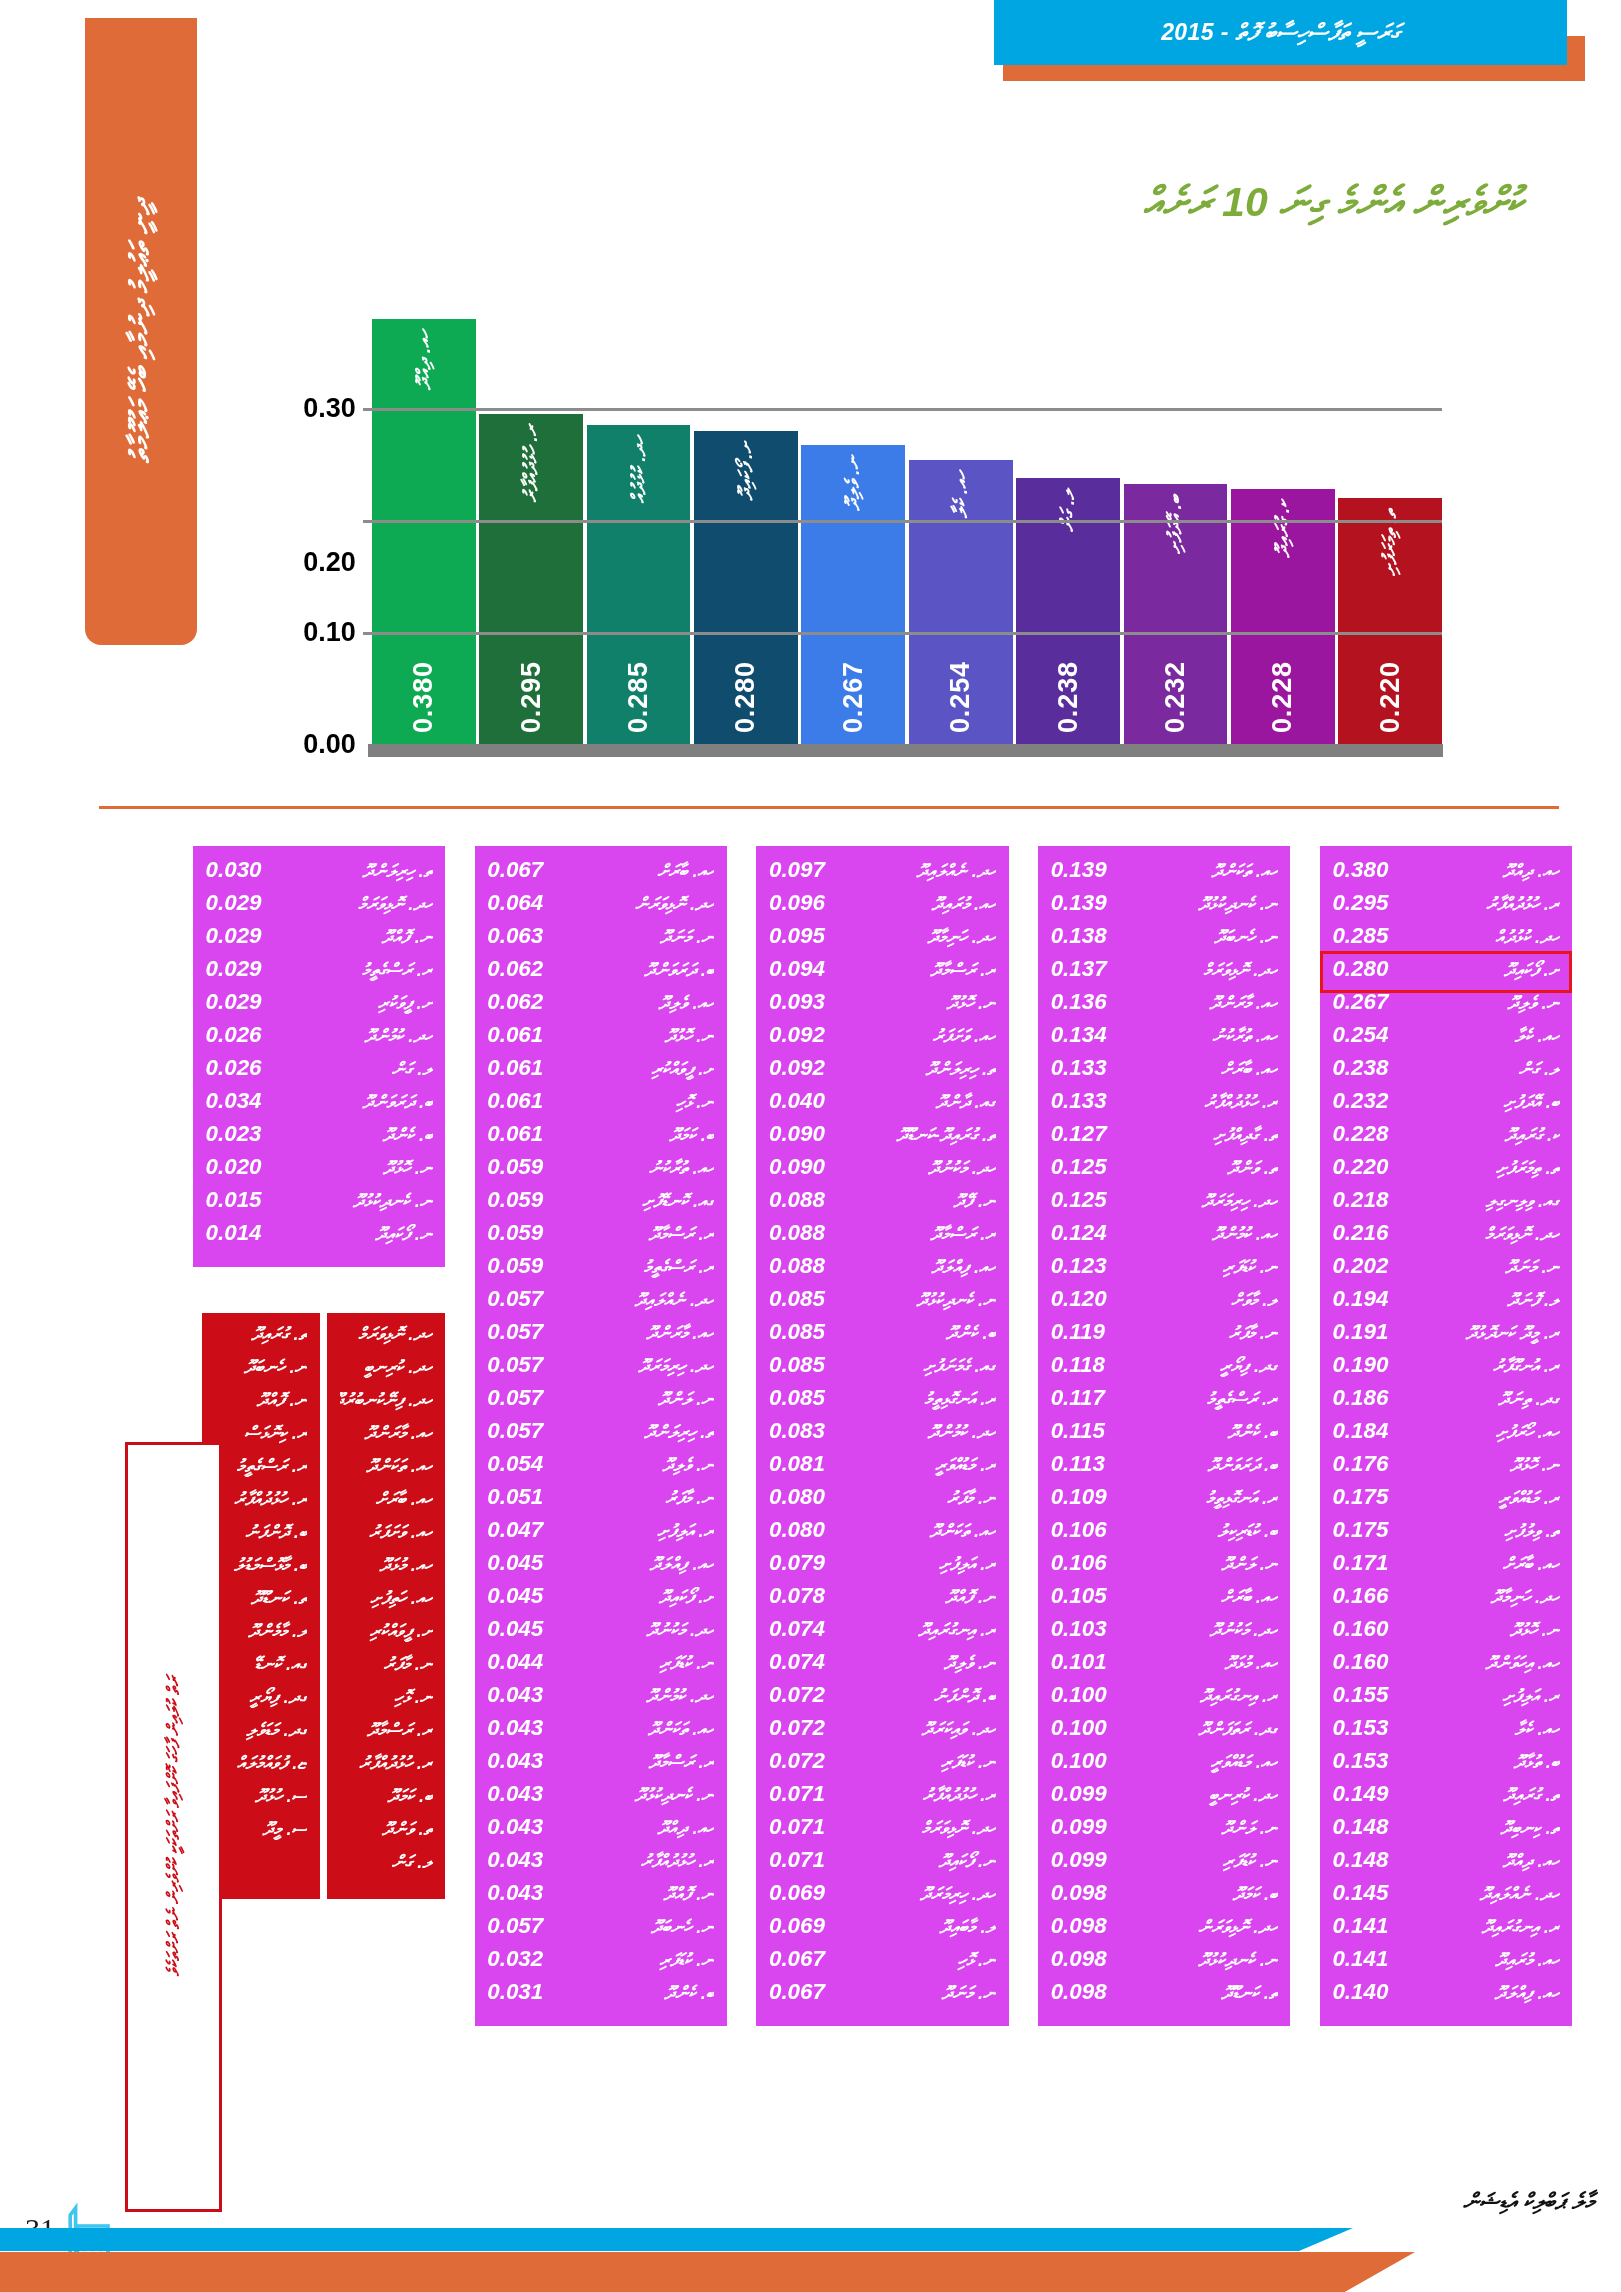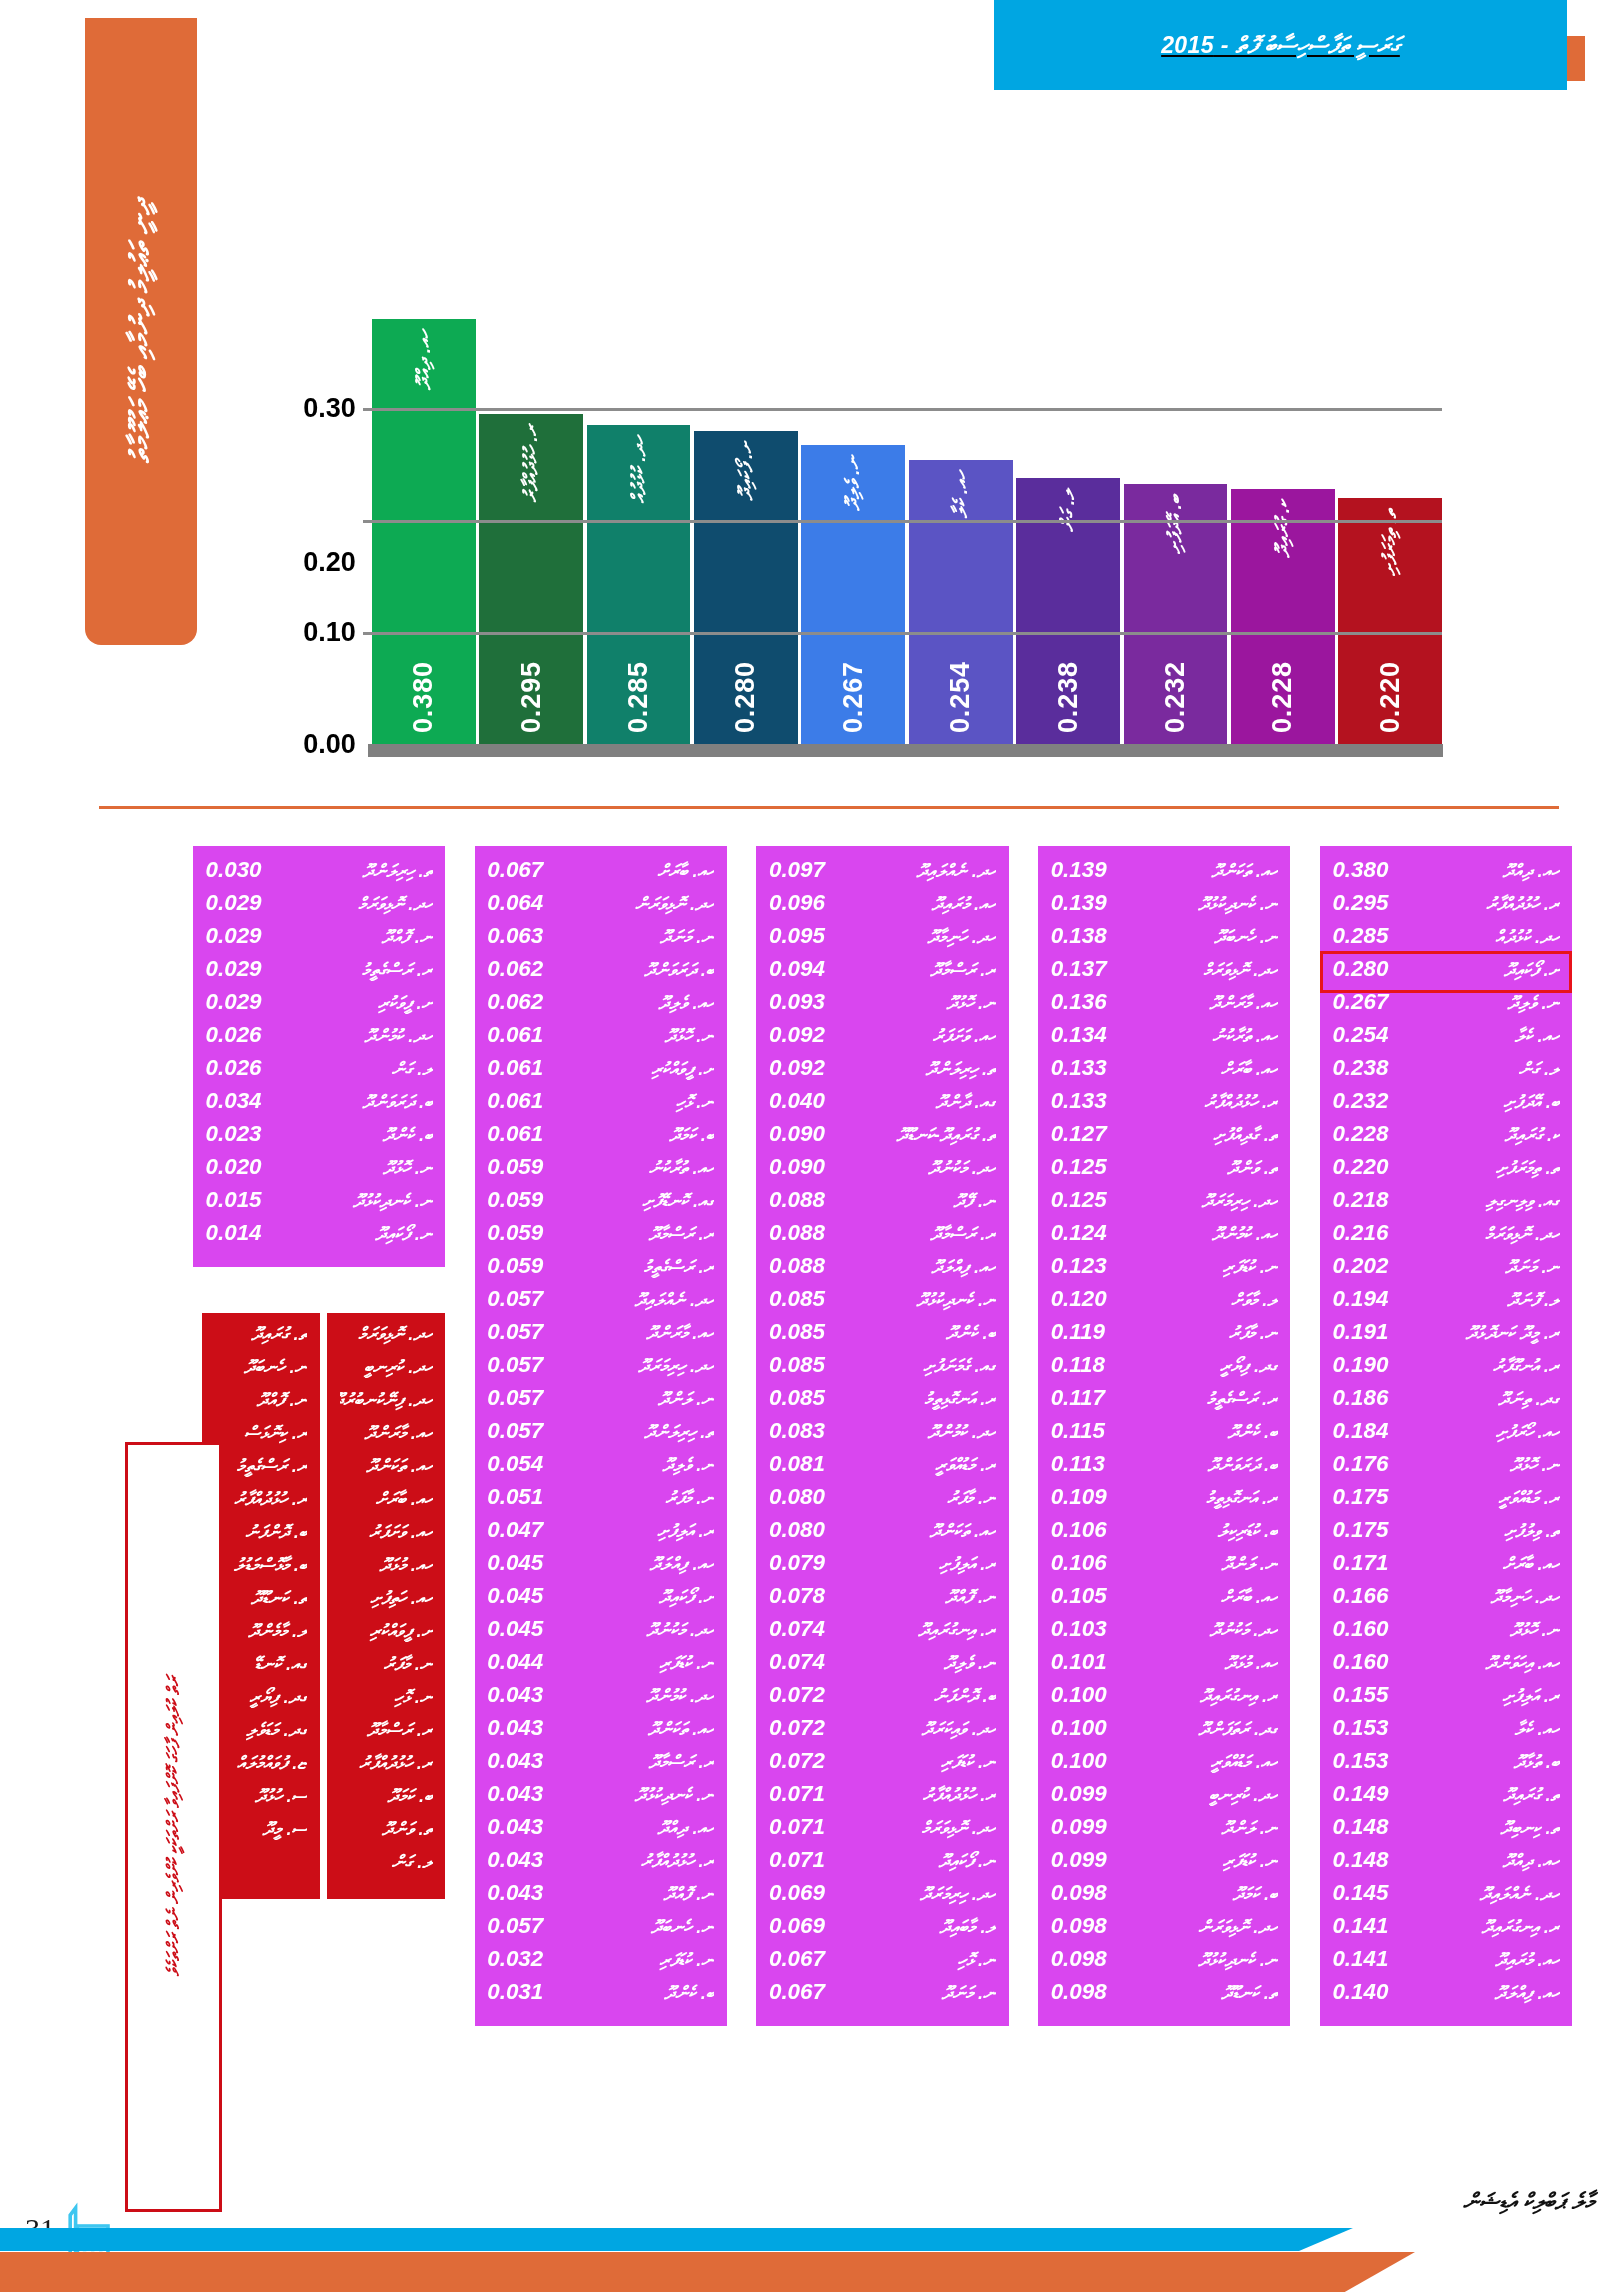--- a/index.html
+++ b/index.html
@@ -10,23 +10,23 @@
     overflow: hidden;
   }
   .page { position: relative; width: 1621px; height: 2293px; background:#fff; }
 
   
   .hdr-orange-tab {
     position:absolute; left:1003px; top:36px; width:582px; height:45px;
     background:#df6b38;
   }
   .hdr-blue-tab {
-    position:absolute; left:994px; top:0px; width:573px; height:90px;
+    position:absolute; left:994px; top:0px; width:573px; height:65px;
     background:#00a6e2;
-    display:flex; align-items:center; justify-content:center;text-decoration:underline;
+    display:flex; align-items:center; justify-content:center;
   }
   .hdr-blue-tab span{
     color:#fff; font-style:italic; font-weight:bold; font-size:23px;
     direction:rtl; letter-spacing:0.4px; white-space:nowrap;
   }
 
   
   .side-tab {
     position:absolute; left:85px; top:18px; width:112px; height:627px;
     background:#df6b38; border-radius:0 0 16px 16px;
@@ -168,20 +168,21 @@
 
   <div class="hdr-orange-tab"></div>
   <div class="hdr-blue-tab">
     <span>ގަރަސީ ތަފާސްހިސާބު ފޮތް - 2015</span>
   </div>
 
   <div class="side-tab">
     <div class="side-text">ދީނީ ތަޢުލީމު ދިނުމާއި ބެހޭ މަޢުލޫމާތު</div>
   </div>
 
+  <div class="chart-title">ކުށްވެރިން އެންމެ ގިނަ 10 ރަށެއް</div>
 
   <div class="chart-area">
     <div class="ylabels">
         <div class="ylabel" style="top: 448px;">0.00</div>
         <div class="ylabel" style="top: 336px;">0.10</div>
         <div class="ylabel" style="top: 224px; margin-top: 42px;">0.20</div>
         <div class="ylabel" style="top: 112px;">0.30</div>
       </div>
     <div class="plot">
       <div class="bars" id="bar-series">

